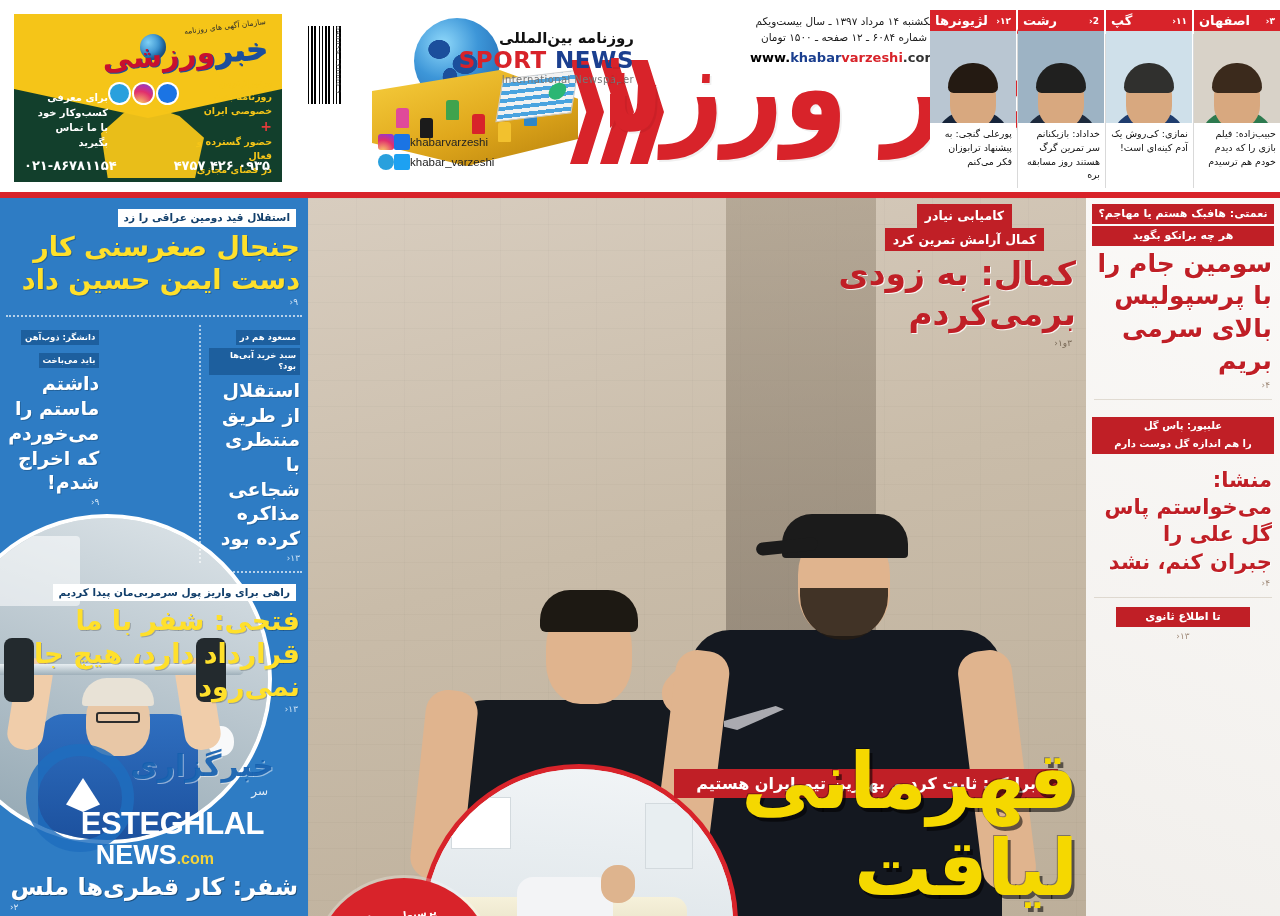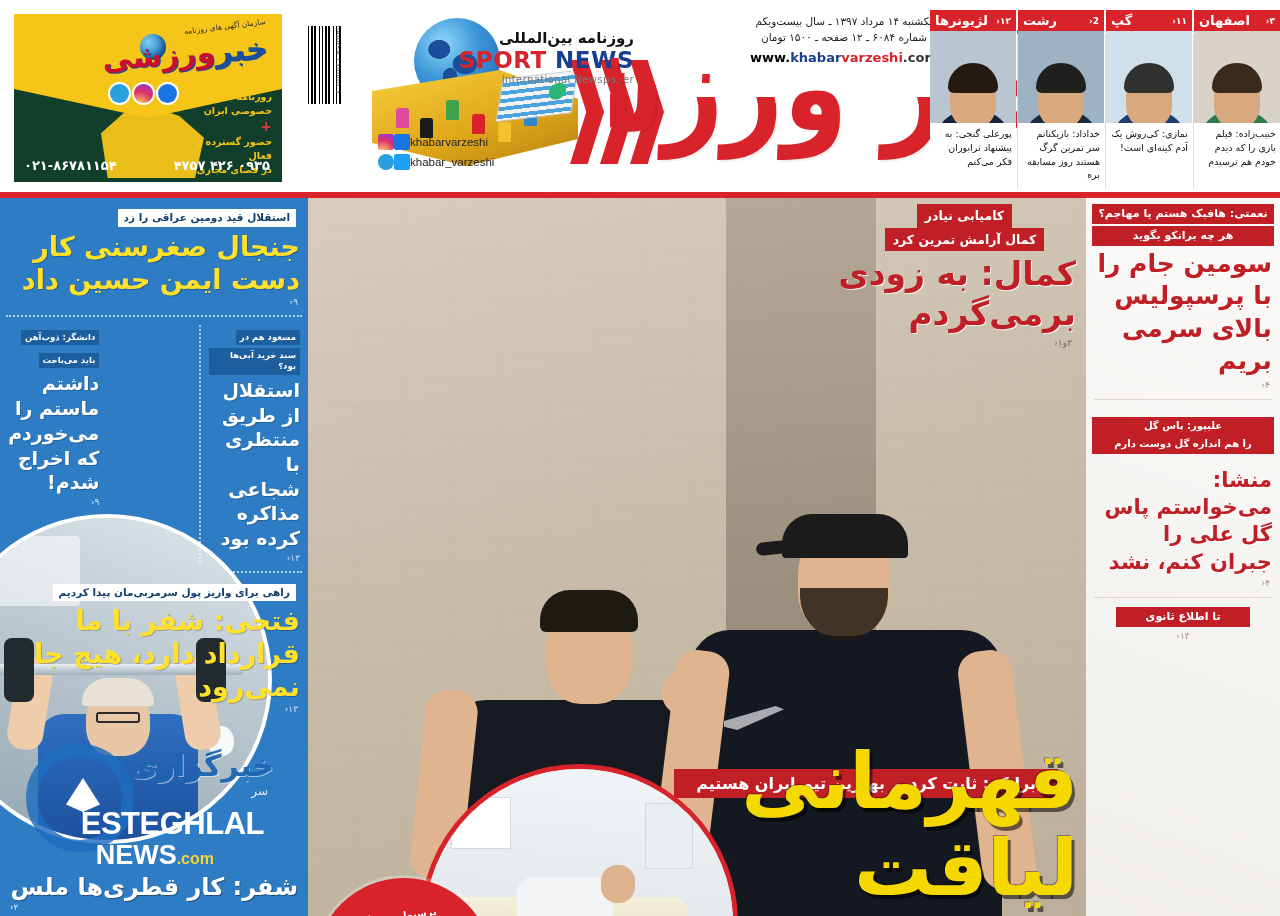--- a/index.html
+++ b/index.html
@@ -438,20 +438,26 @@
       </div>
       <div class="ad-hands"></div>
       <div class="ad-txt-right">
         <span>پرتیراژترین</span><br>
         <span>روزنامه بخش</span><br>
         <span>خصوصی ایران</span>
         <b class="ad-plus">+</b>
         <span>حضور گسترده و فعال</span><br>
         <span>در فضای مجازی</span>
       </div>
+      <div class="ad-txt-left">
+        <span>برای معرفی</span><br>
+        <span>کسب‌وکار خود</span><br>
+        <span>با ما تماس</span><br>
+        <span>بگیرید</span>
+      </div>
       <div class="ad-phone-l">۰۲۱-۸۶۷۸۱۱۵۴</div>
       <div class="ad-phone-r">۰۹۳۵ ۴۲۶ ۴۷۵۷</div>
     </div>
 
     <div class="barcode">
       <div class="bars"></div>
       <div class="num">3 130000 040059</div>
     </div>
 
     <div class="logo-art">

